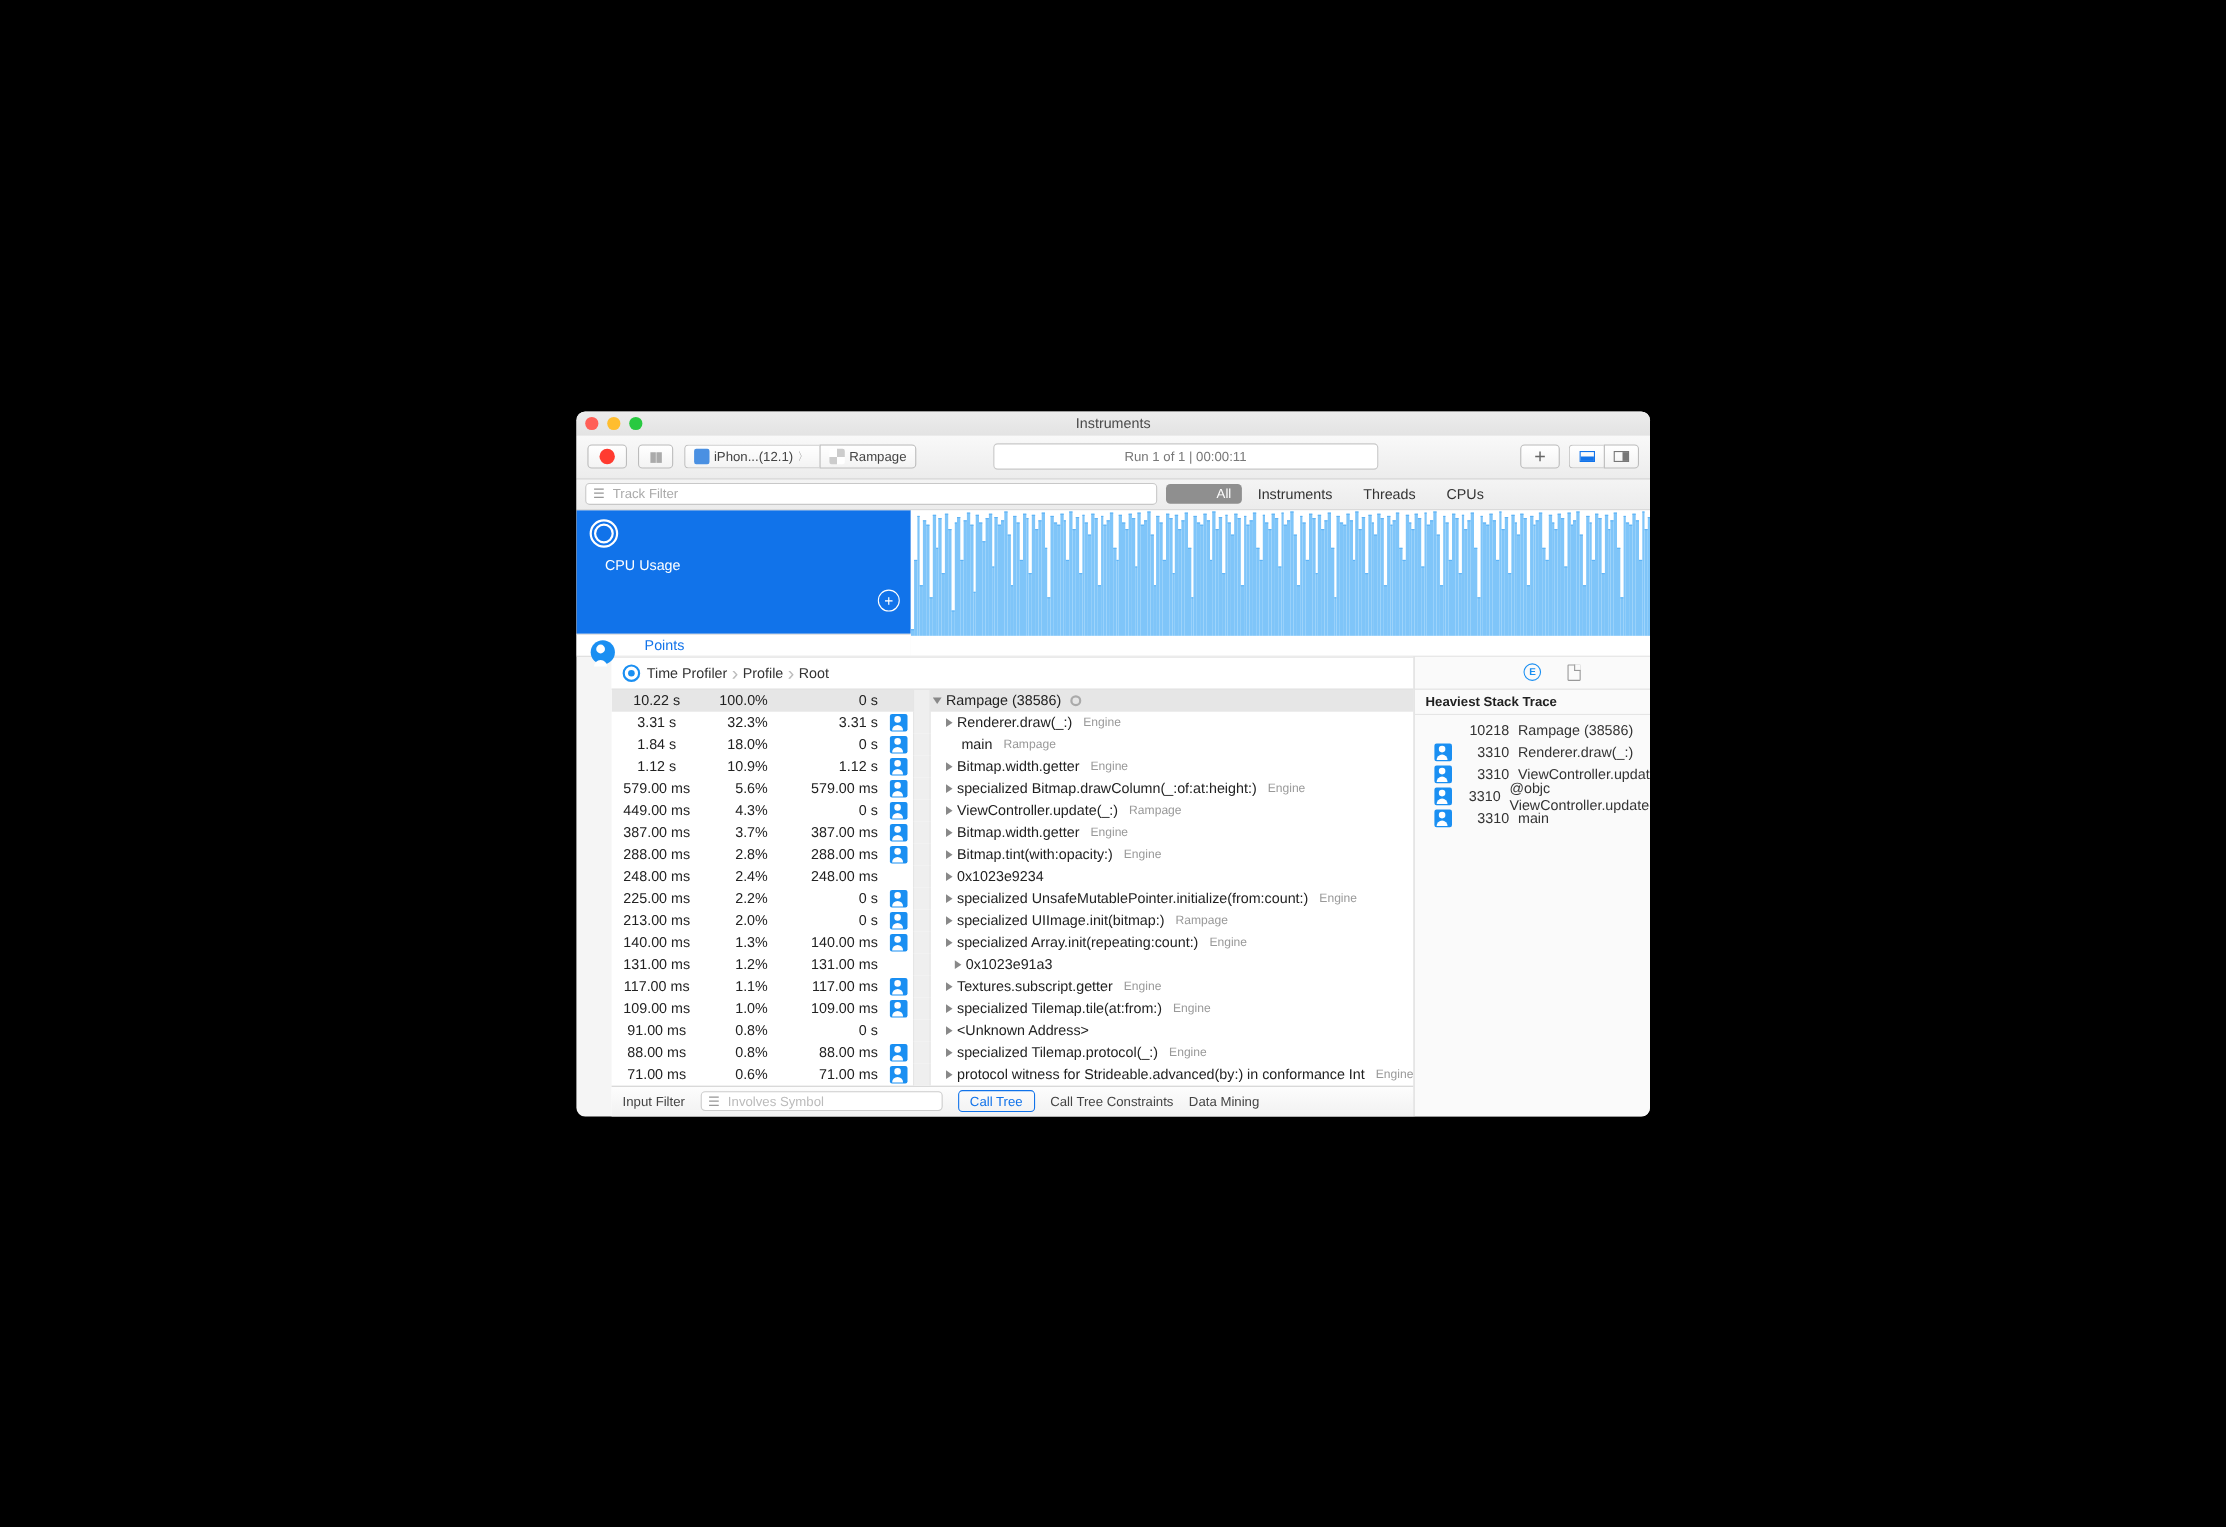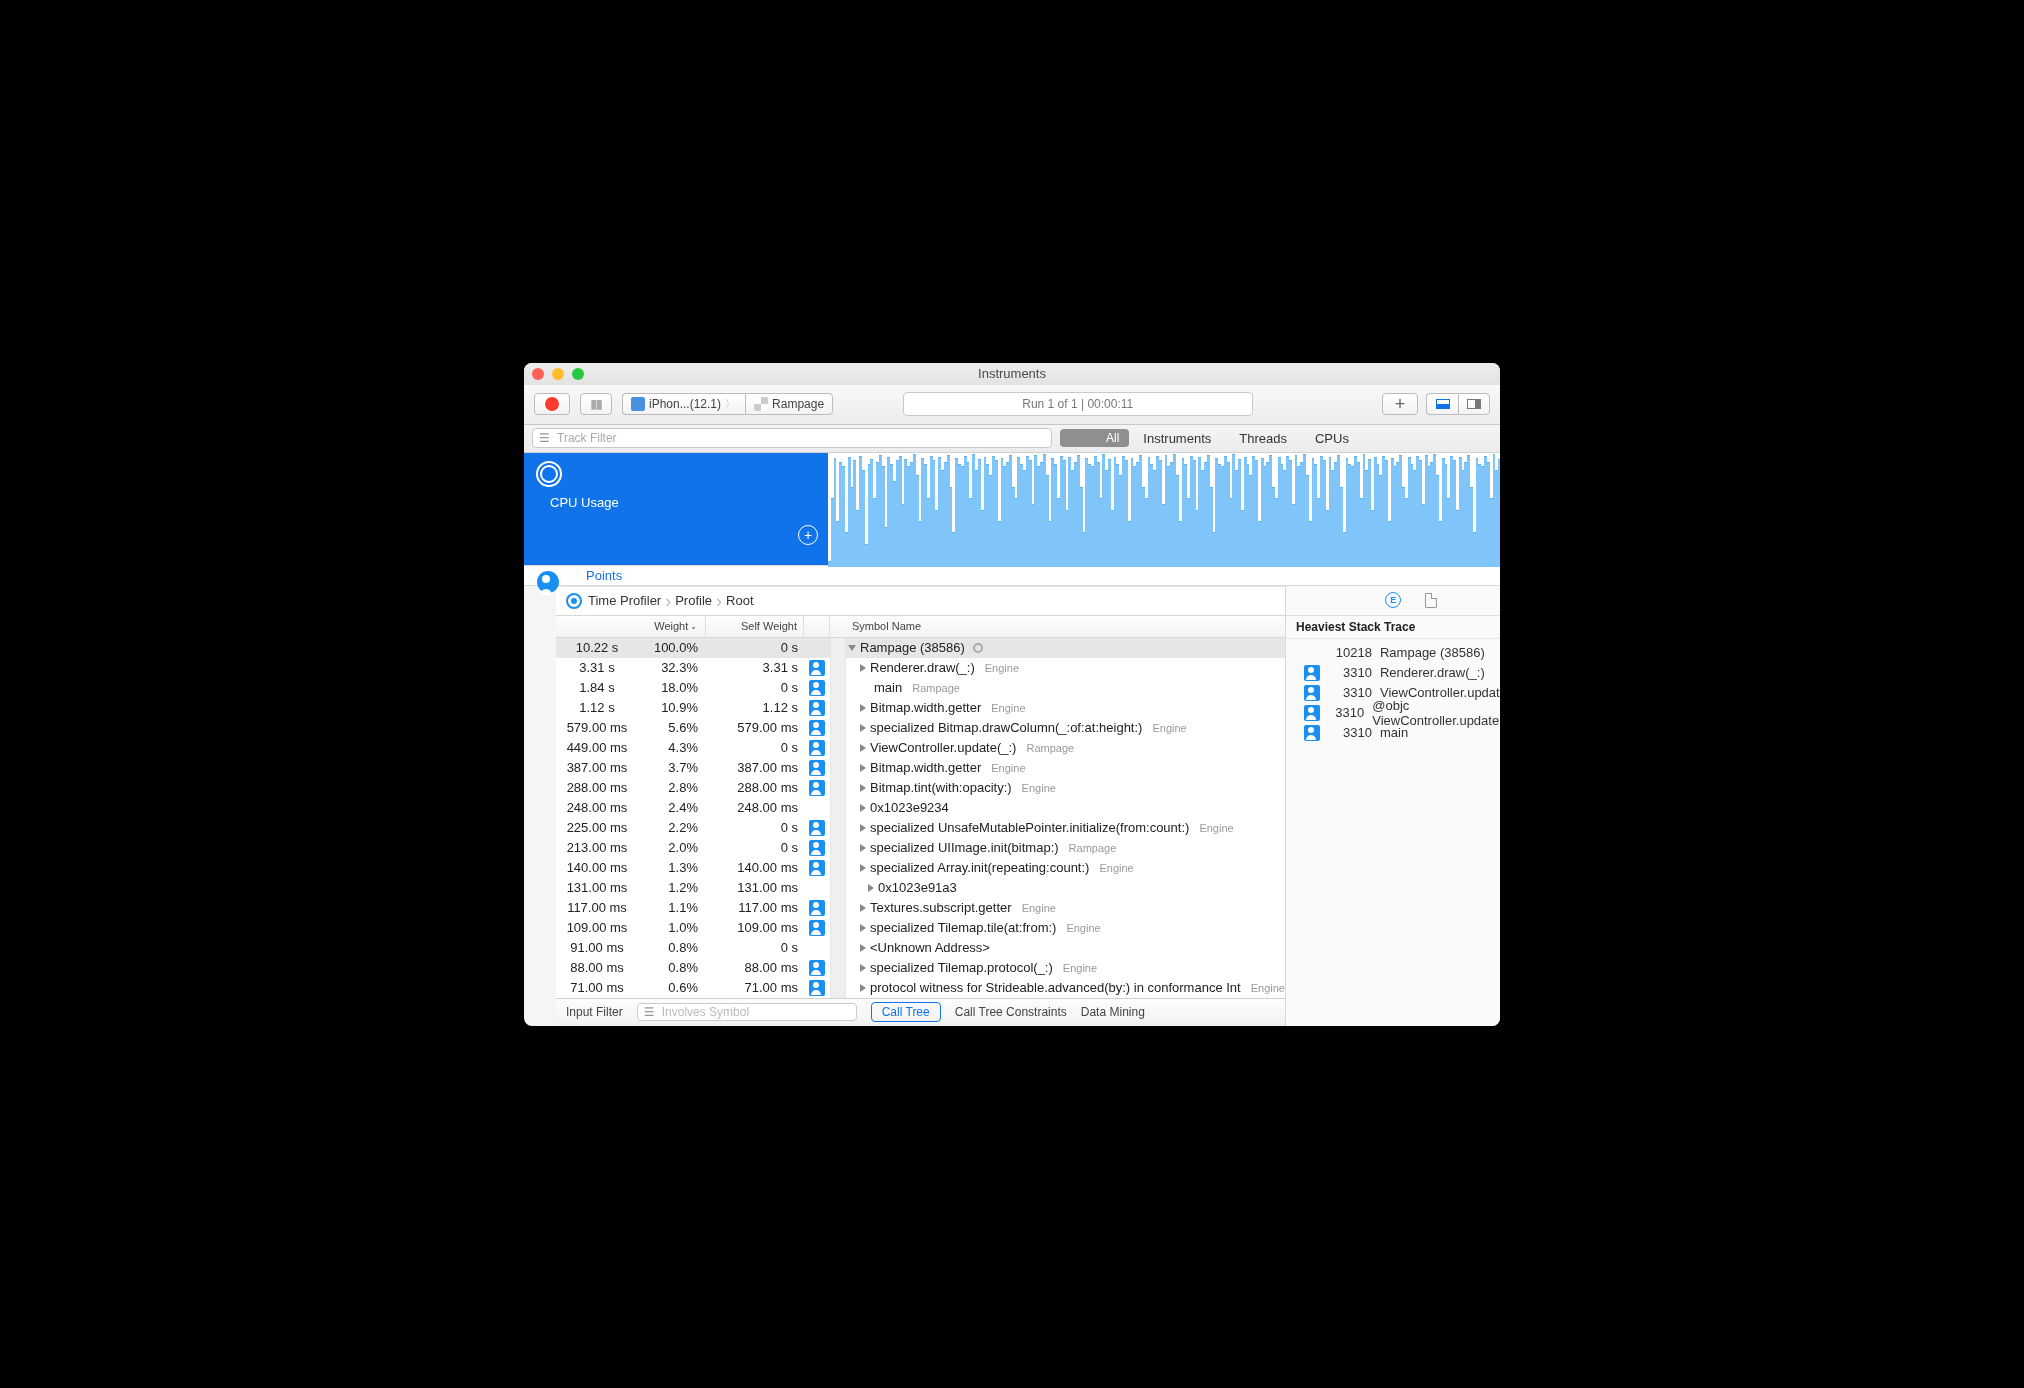--- a/index.html
+++ b/index.html
@@ -608,30 +608,20 @@
   <div class="content-split">
     <div class="left-pane">
       <div class="breadcrumb" style="border-top:1px solid #e5e5e5;">
         <span class="bc-target"></span>
         <span>Time Profiler</span>
         <span class="bc-sep">›</span>
         <span>Profile</span>
         <span class="bc-sep">›</span>
         <span>Root</span>
       </div>
-      <div class="table-header">
-        <div class="th col-weight">
-            <span>Weight</span>
-            <span class="sort-ind">⌄</span>
-          </div>
-        <div class="th col-self">Self Weight</div>
-        <div class="th col-icon-spacer"></div>
-        <div class="col-gutter"></div>
-        <div class="th col-sym" style="border-right:none;">Symbol Name</div>
-      </div>
       <div class="table-body" id="table-body">
           <div class="row selected">
             <div class="c-weight">10.22 s</div>
             <div class="c-pct">100.0%</div>
             <div class="c-self">0 s</div>
             <div class="c-uicon"></div>
             <div class="c-gutter"></div>
             <div class="c-sym">
               <span class="disclosure down"></span>
               <span>Rampage (38586)</span>

